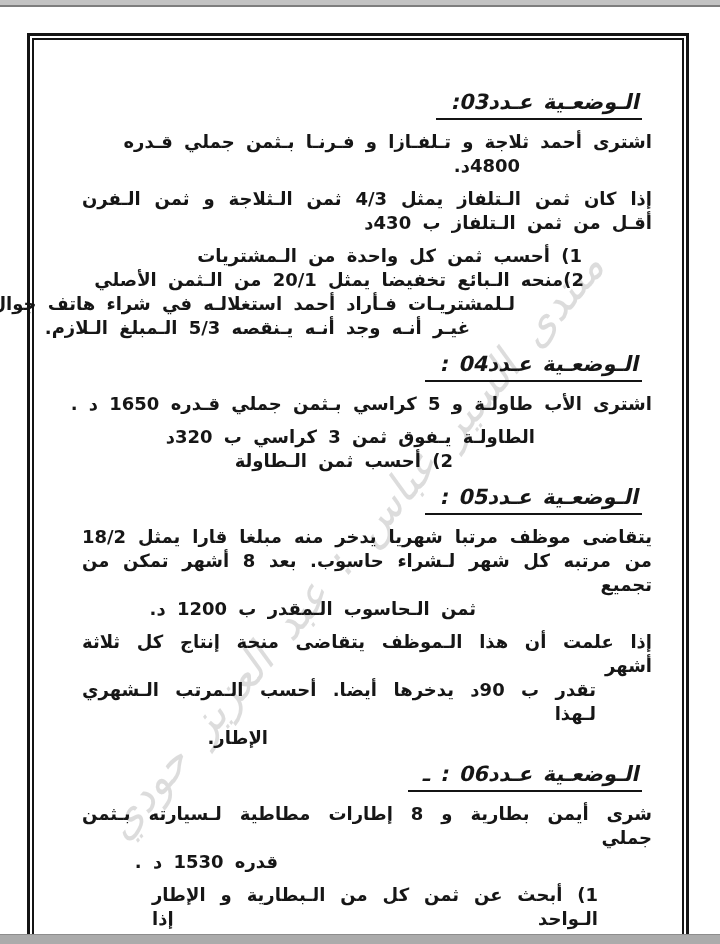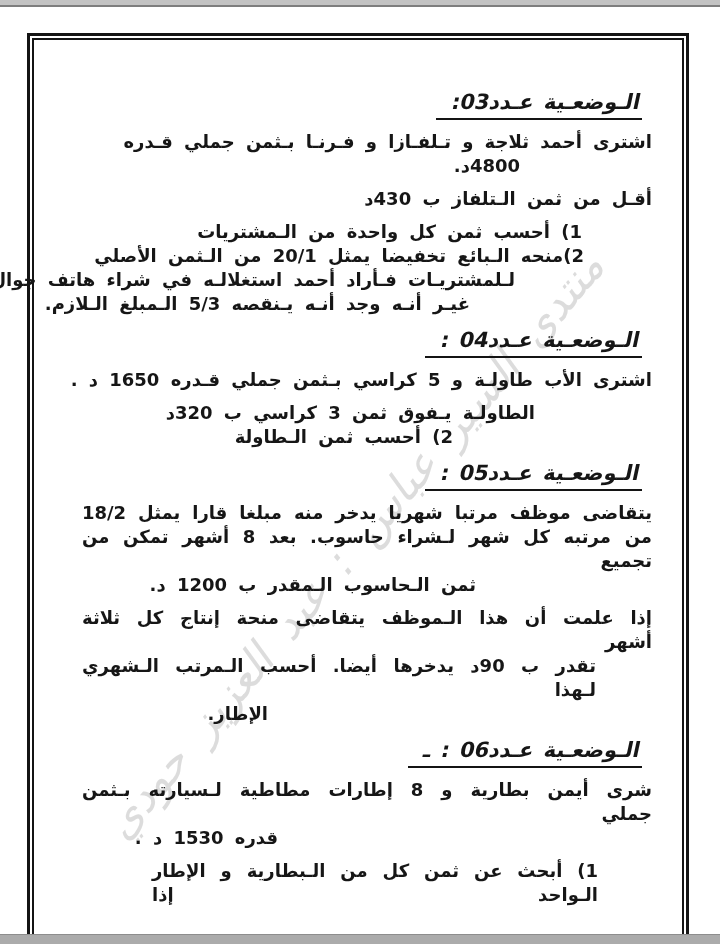--- a/index.html
+++ b/index.html
@@ -97,20 +97,21 @@
 
     <section>
       <div class="sec-title">
         <span class="underl"><span class="tt">الـوضعـية عـدد03:</span></span>
       </div>
       <div class="para">
         <div class="ln r">اشترى أحمد ثلاجة و تـلفـازا و فـرنـا بـثمن جملي قـدره</div>
         <div class="ln r" style="margin-right:132px">4800د.</div>
       </div>
       <div class="para">
+        <div class="ln j">إذا كان ثمن الـتلفاز يمثل 4/3 ثمن الـثلاجة و ثمن الـفرن</div>
         <div class="ln r">أقـل من ثمن الـتلفاز ب 430د</div>
       </div>
       <div class="para">
         <div class="ln r" style="margin-right:70px">1) أحسب ثمن كل واحدة من الـمشتريات</div>
         <div class="ln r" style="margin-right:68px">2)منحه الـبائع تخفيضا يمثل 20/1 من الـثمن الأصلي</div>
         <div class="ln r" style="margin-right:137px">لـلمشتريـات فـأراد أحمد استغلالـه في شراء هاتف جوال</div>
         <div class="ln r" style="margin-right:182px">غيـر أنـه وجد أنـه يـنقصه 5/3 الـمبلغ الـلازم.</div>
       </div>
     </section>
 

